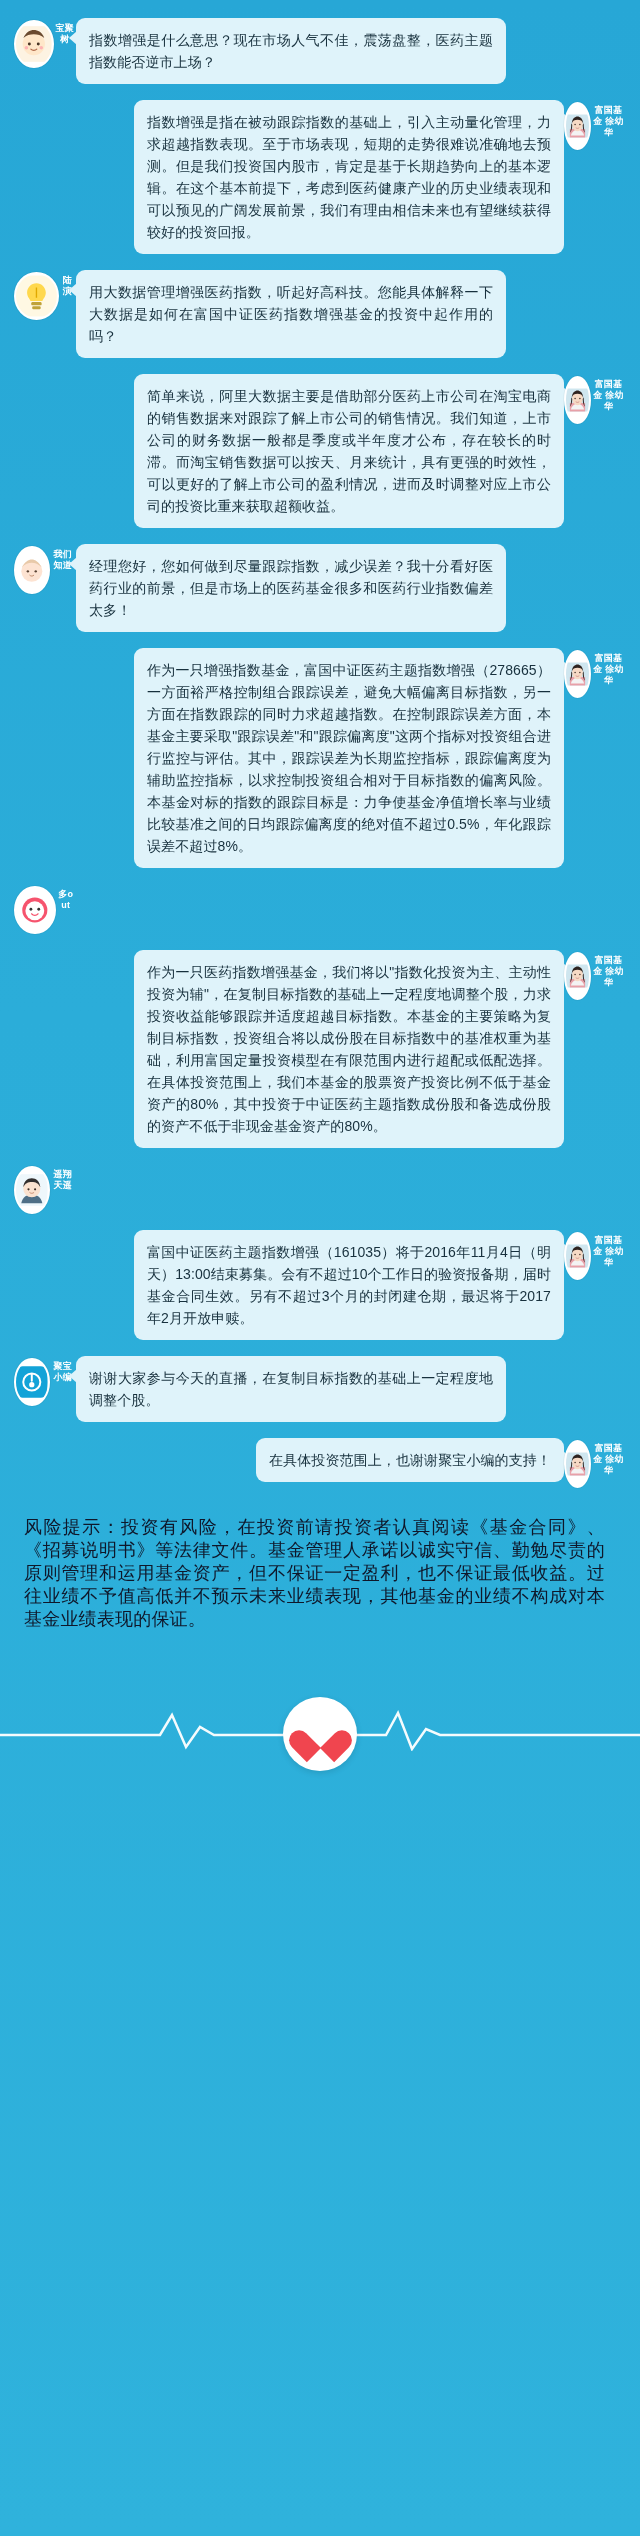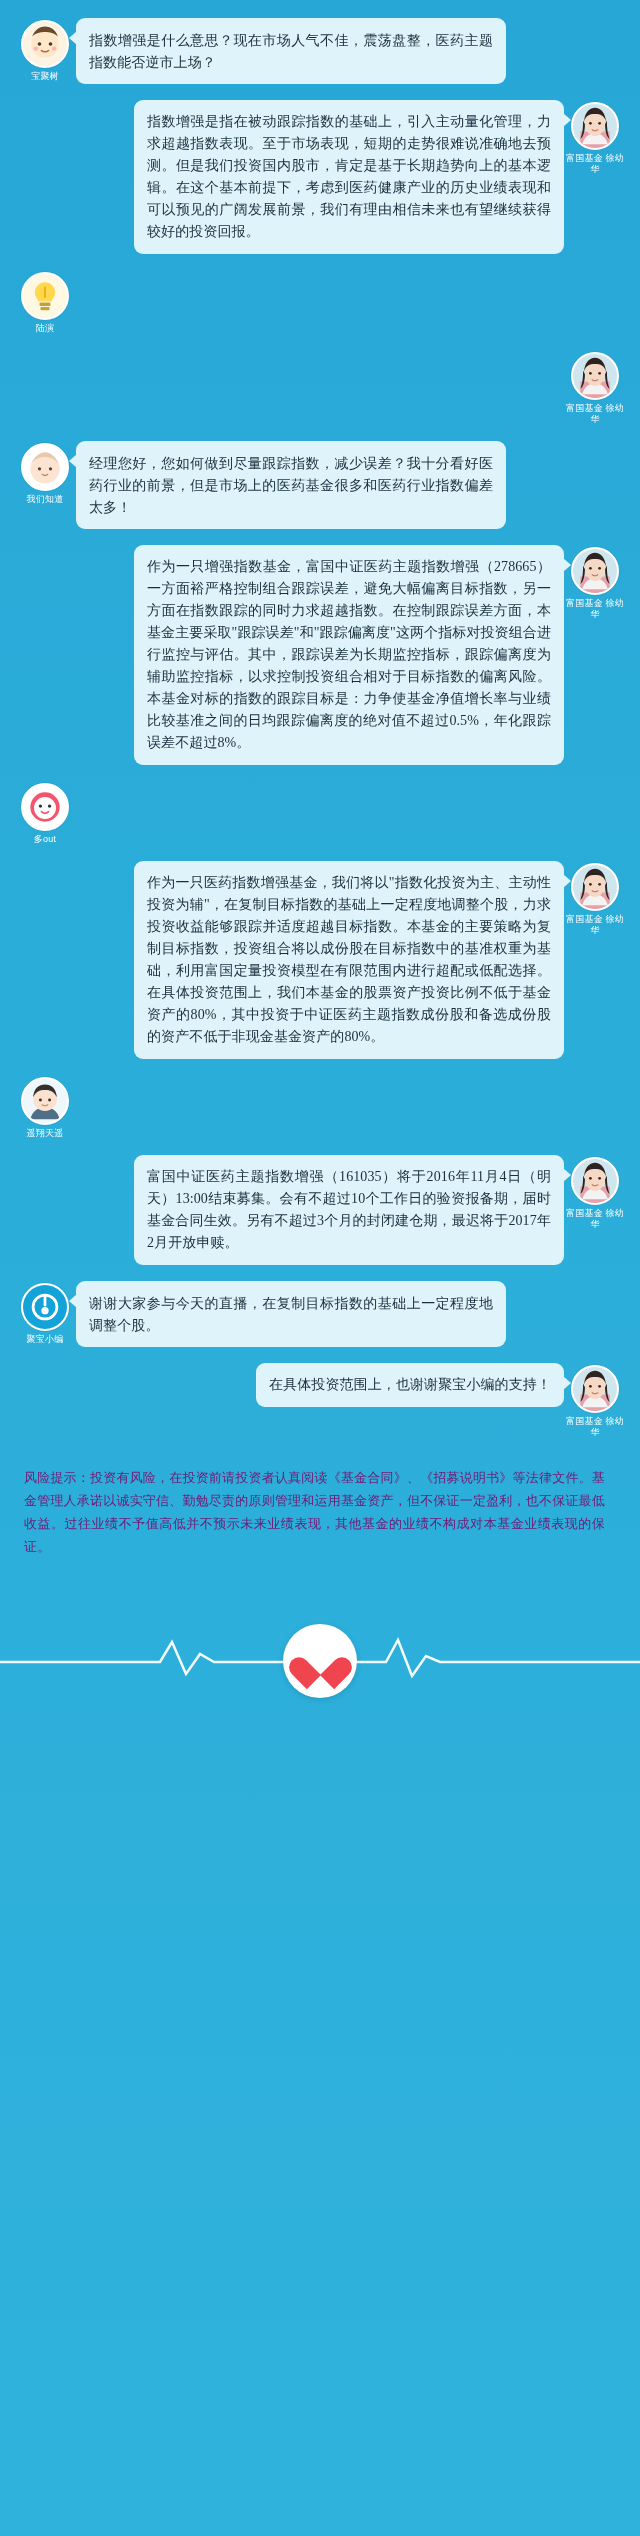--- a/index.html
+++ b/index.html
@@ -25,23 +25,23 @@
     margin-bottom: 16px;
     align-items: flex-start;
   }
   .row.left { justify-content: flex-start; }
   .row.right { justify-content: flex-end; }
 
   .avatar-wrap {
     width: 62px;
     flex: 0 0 62px;
     display: flex;
-    flex-direction: column;
-    align-items: center;
+    align-items: flex-start;
     padding-top: 2px;
+    font-weight: bold;
   }
   .avatar {
     width: 48px; height: 48px;
     border-radius: 50%;
     background: #ffffff;
     border: 2px solid #ffffff;
     position: relative;
     overflow: hidden;
     display: flex;
     align-items: center;
@@ -66,21 +66,21 @@
     color: #17303d;
     border-radius: 9px;
     padding: 11px 13px;
     font-size: 14px;
     line-height: 22px;
     letter-spacing: 0.1px;
     position: relative;
     text-align: justify;
   }
   .bubble.guest { background: #dff3fa; }
-  .bubble.host  { background: #dff3fa; font-family: Liberation Serif, serif; }
+  .bubble.host  { background: #dff3fa; }
 
   .bubble.left-tail::before {
     content: "";
     position: absolute;
     left: -7px; top: 13px;
     width: 0; height: 0;
     border-top: 7px solid transparent;
     border-bottom: 7px solid transparent;
     border-right: 8px solid #dff3fa;
   }
@@ -89,22 +89,22 @@
     position: absolute;
     right: -7px; top: 13px;
     width: 0; height: 0;
     border-top: 7px solid transparent;
     border-bottom: 7px solid transparent;
     border-left: 8px solid #dff3fa;
   }
 
   .disclaimer {
     margin: 28px 35px 0 24px;
-    color: #701a75;
-    font-size: 13px;
+    color: #0f172a;
+    font-size: 18px;
     line-height: 23px;
     text-align: justify;
     letter-spacing: 0.2px;
   }
 
   .footer {
     margin-top: 34px;
     height: 120px;
     position: relative;
   }
@@ -189,22 +189,24 @@
           <svg width="48" height="48" viewBox="0 0 48 48">
         <rect width="48" height="48" fill="#fff8e3"></rect>
         <path d="M24 9c-6 0-11 5-11 11 0 5 3 7 4 10h14c1-3 4-5 4-10 0-6-5-11-11-11z" fill="#ffd84d"></path>
         <rect x="18" y="31" width="12" height="4" rx="1.4" fill="#bfa23a"></rect>
         <rect x="19" y="36" width="10" height="3.5" rx="1.4" fill="#bfa23a"></rect>
         <path d="M24 14v12" stroke="#e0a800" stroke-width="1.6"></path>
       </svg>
         </div>
         <div class="avatar-name">陆演</div>
       </div>
-    </div>
-    <div class="row right">
+      <div class="bubble guest left-tail">用大数据管理增强医药指数，听起好高科技。您能具体解释一下大数据是如何在富国中证医药指数增强基金的投资中起作用的吗？</div>
+    </div>
+    <div class="row right">
+      <div class="bubble host right-tail">简单来说，阿里大数据主要是借助部分医药上市公司在淘宝电商的销售数据来对跟踪了解上市公司的销售情况。我们知道，上市公司的财务数据一般都是季度或半年度才公布，存在较长的时滞。而淘宝销售数据可以按天、月来统计，具有更强的时效性，可以更好的了解上市公司的盈利情况，进而及时调整对应上市公司的投资比重来获取超额收益。</div>
       <div class="avatar-wrap">
         <div class="avatar">
           <svg width="48" height="48" viewBox="0 0 48 48">
         <rect width="48" height="48" fill="#cfe6ef"></rect>
         <rect x="8" y="30" width="32" height="18" fill="#e8a0a8"></rect>
         <path d="M10 44c2-8 8-12 14-12s12 4 14 12z" fill="#f3f3f3"></path>
         <path d="M13 20c0-9 5-14 11-14s11 5 11 14c0 9-5 15-11 15S13 29 13 20z" fill="#f6d9c4"></path>
         <path d="M12 19c1-11 7-15 12-15s11 4 12 15c-2-6-6-8-12-8s-10 2-12 8z" fill="#2e2320"></path>
         <path d="M11 18c0 10-1 15-3 20 3-2 5-8 5-16z" fill="#2e2320"></path>
         <path d="M37 18c0 10 1 15 3 20-3-2-5-8-5-16z" fill="#2e2320"></path>

